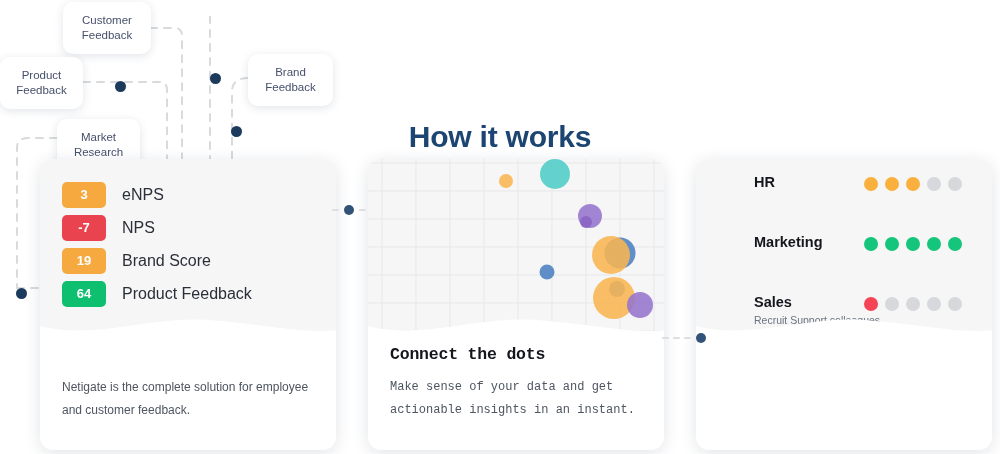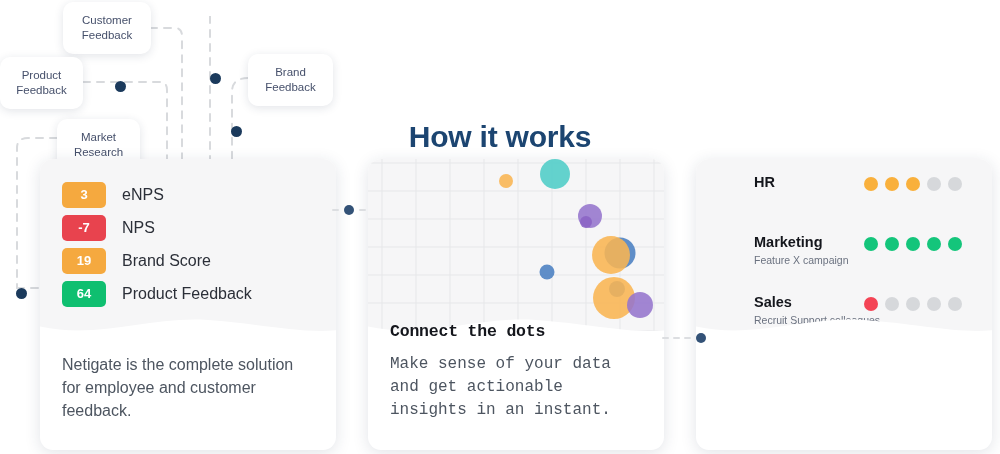--- a/index.html
+++ b/index.html
@@ -72,21 +72,21 @@
   .card-body{
     position:absolute;left:0;right:0;bottom:0;
     padding:0 22px;
     box-sizing:border-box;
   }
   .card-h{
     font-size:16.5px;font-weight:bold;color:#14161c;
     margin:0 0 12px 0;letter-spacing:-.2px;
   }
   .card-p{
-    font-size:16px;color:#4d5560;line-height:23px;margin:0;
+    font-size:12px;color:#4d5560;line-height:23px;margin:0;
   }
   #card-1 .card-body{bottom:28px;}
   #card-2 .card-body{bottom:28px;}
   #card-3 .card-body{bottom:28px;}
 
   
   .score-list{position:absolute;left:22px;top:19px;}
   .score-row{display:flex;align-items:center;height:33px;}
   .score-badge{
     width:44px;height:26px;border-radius:5px;
@@ -252,21 +252,20 @@
           <div class="team-dots">
               <span class="team-dot" style="background: rgb(249, 176, 60);"></span>
               <span class="team-dot" style="background: rgb(249, 176, 60);"></span>
               <span class="team-dot" style="background: rgb(249, 176, 60);"></span>
               <span class="team-dot"></span>
               <span class="team-dot"></span>
             </div>
         </div>
         <div class="team-row">
           <p class="team-name">Marketing</p>
-          <p class="team-sub">Feature X campaign</p>
           <div class="team-dots">
               <span class="team-dot" style="background: rgb(20, 197, 123);"></span>
               <span class="team-dot" style="background: rgb(20, 197, 123);"></span>
               <span class="team-dot" style="background: rgb(20, 197, 123);"></span>
               <span class="team-dot" style="background: rgb(20, 197, 123);"></span>
               <span class="team-dot" style="background: rgb(20, 197, 123);"></span>
             </div>
         </div>
         <div class="team-row">
           <p class="team-name">Sales</p>

